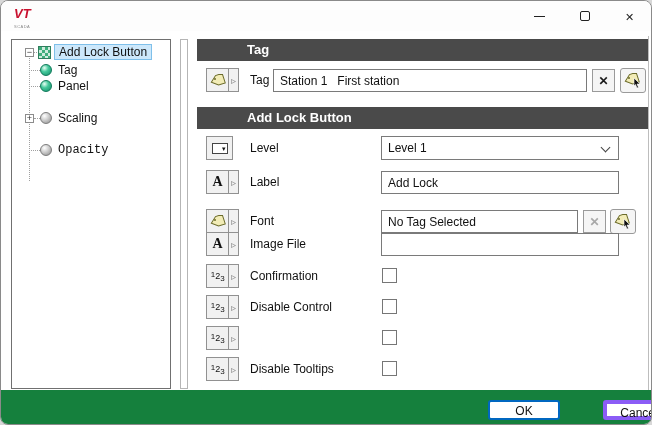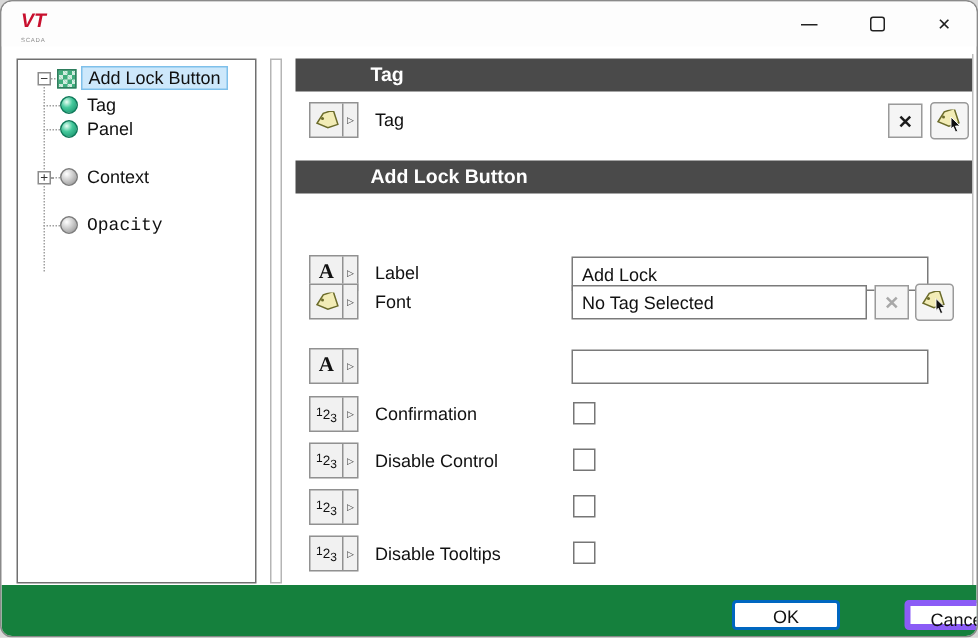--- a/index.html
+++ b/index.html
@@ -39,21 +39,21 @@
               height:16px;line-height:14px;}
   .child-label{position:absolute;left:46px;}
   
   .splitter{position:absolute;left:179px;top:38px;width:8px;height:350px;background:#fff;border:1px solid #b5b5b5;}
   
   .content{position:absolute;left:196px;top:35px;width:452px;height:355px;border-right:1px solid #bdbdbd;}
   .sec-header{position:absolute;left:0;width:100%;height:22px;background:#4a4a4a;color:#fff;
               font-weight:bold;font-size:13px;line-height:22px;padding-left:50px;}
   .hdr-tag{top:3px;} .hdr-main{top:71px;}
   .prop-row{position:absolute;left:9px;right:4px;height:26px;}
-  .row-tag{top:31px;} .row-level{top:99px;} .row-label{top:133px;} .row-font{top:152px;}
+  .row-tag{top:31px;} .row-level{top:99px;} .row-label{top:133px;} .row-font{top:172px;}
   .row-image{top:195px;} .row-confirm{top:227px;} .row-dctl{top:258px;} .row-dmenu{top:289px;} .row-dtip{top:320px;}
   .icon-btn{position:absolute;left:0;top:1px;height:24px;display:flex;border:1px solid #919191;background:#f1f1f1;}
   .icon-seg{width:22px;height:100%;display:flex;align-items:center;justify-content:center;}
   .arrow-seg{width:10px;height:100%;border-left:1px solid #919191;display:flex;align-items:center;justify-content:center;}
   .arrow-seg::before{content:"\25B7";font-size:6px;color:#333;}
   .a-glyph::before{content:"A";font-family:"Liberation Serif",serif;font-weight:bold;font-size:14px;color:#111;}
   .num-glyph{font-size:8px;color:#111;letter-spacing:0;display:flex;align-items:center;}
   .num-glyph .d1{position:relative;top:-2px;}
   .num-glyph .d2{position:relative;top:0px;font-size:9px;}
   .num-glyph .d3{position:relative;top:2px;}
@@ -127,21 +127,21 @@
       <span class="stub" style="left:17px;width:11px;"></span>
       <span class="sphere green" style="left:28px;"></span>
       <span class="child-label">Panel</span>
     </div>
 
 
     <div class="tree-row" style="top:70px;left:0;width:100%;">
       <span class="expander plus" style="left:13px;"></span>
       <span class="stub" style="left:22px;width:6px;"></span>
       <span class="sphere gray" style="left:28px;"></span>
-      <span class="child-label">Context</span>
+      <span class="child-label">Scaling</span>
     </div>
 
 
     <div class="tree-row" style="top:102px;left:0;width:100%;font-family:Liberation Mono, monospace;">
       <span class="stub" style="left:17px;width:11px;"></span>
       <span class="sphere gray" style="left:28px;"></span>
       <span class="child-label">Opacity</span>
     </div>
   </div>
 
@@ -155,32 +155,45 @@
       <div class="icon-btn" style="width:33px;">
         <span class="icon-seg">
           <svg class="tag-svg" width="16" height="13" viewBox="0 0 16 13">
             <path d="M1 6 L7 1 L14 1 L14 11 L7 11 Z" fill="#f2ecb6" stroke="#6b6b2a" stroke-width="1" transform="rotate(-18 8 6)"></path>
             <circle cx="5" cy="5" r="1" fill="#6b6b2a"></circle>
           </svg>
         </span>
         <span class="arrow-seg"></span>
       </div>
       <span class="row-label-text">Tag</span>
+      <input class="txt-input tag-input" value="Station 1   First station" style="">
       <div class="x-btn x-dark tag-x"></div>
       <div class="picker-btn tag-picker">
         <svg width="18" height="16" viewBox="0 0 18 16">
           <path d="M1 6 L7 1 L14 1 L14 11 L7 11 Z" fill="#f2ecb6" stroke="#6b6b2a" stroke-width="1" transform="rotate(-18 8 6)"></path>
           <circle cx="5" cy="5" r="1" fill="#6b6b2a"></circle>
           <path d="M10 5 L16 11 L13 11 L14.5 14.5 L13 15 L11.5 11.5 L10 13 Z" fill="#111" stroke="#fff" stroke-width="0.6"></path>
         </svg>
       </div>
     </div>
 
     <div class="sec-header hdr-main">Add Lock Button</div>
 
+    <div class="prop-row row-level">
+      <div class="icon-btn" style="width:27px;">
+        <span class="icon-seg" style="width:26px;">
+            <span class="combo-glyph"></span>
+          </span>
+      </div>
+      <span class="row-label-text">Level</span>
+      <div class="combobox">
+        <span>Level 1</span>
+        <span class="chev"></span>
+      </div>
+    </div>
 
     <div class="prop-row row-label">
       <div class="icon-btn" style="width:33px;">
         <span class="icon-seg a-glyph"></span>
         <span class="arrow-seg"></span>
       </div>
       <span class="row-label-text">Label</span>
       <input class="txt-input val-input" value="Add Lock" style="">
     </div>
 
@@ -204,20 +217,21 @@
           <path d="M10 5 L16 11 L13 11 L14.5 14.5 L13 15 L11.5 11.5 L10 13 Z" fill="#111" stroke="#fff" stroke-width="0.6"></path>
         </svg>
       </div>
     </div>
 
     <div class="prop-row row-image">
       <div class="icon-btn" style="width:33px;">
         <span class="icon-seg a-glyph"></span>
         <span class="arrow-seg"></span>
       </div>
+      <span class="row-label-text">Image File</span>
       <input class="txt-input val-input" value="" style="">
     </div>
 
     <div class="prop-row row-confirm">
       <div class="icon-btn" style="width:33px;">
         <span class="icon-seg num-glyph">
             <span class="d1">1</span>
             <span class="d2">2</span>
             <span class="d3">3</span>
           </span>

